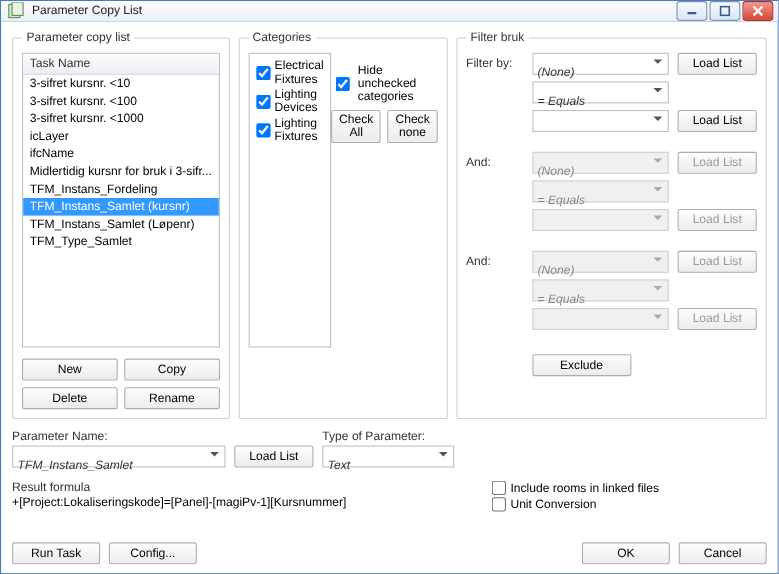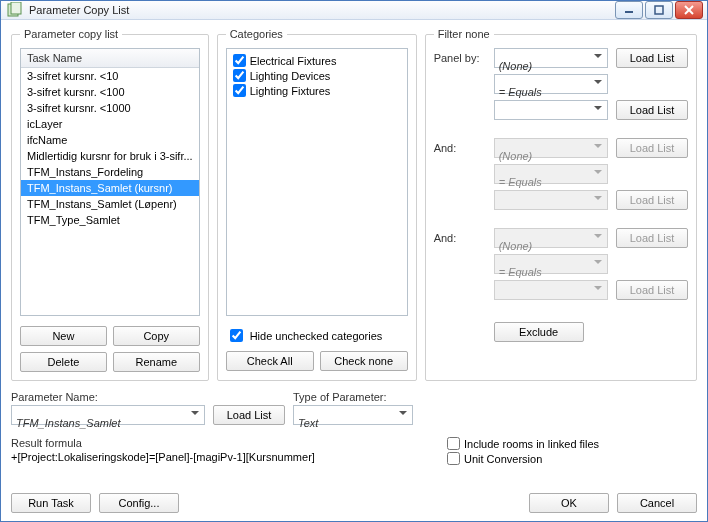--- a/index.html
+++ b/index.html
@@ -10,21 +10,21 @@
   .titlebar .title-text { flex: 1; color: #222; }
   .win-controls { display: flex; gap: 2px; }
   .win-btn { width: 28px; height: 18px; border: 1px solid #7a95b5; border-radius: 3px; background: linear-gradient(#f7fbff,#d9e7f7); display:flex; align-items:center; justify-content:center; color:#3a5a85; cursor:default; }
   .win-btn.close { background: linear-gradient(#f49a8f,#d64531); border-color:#a8322a; color:#fff; }
   .win-btn svg { display:block; }
   .client { flex:1; padding: 8px 10px 10px 10px; display:flex; flex-direction:column; gap:4px; }
   .cols { display:flex; gap:8px; flex:1; min-height:0; }
   fieldset.group { border:1px solid #cfcfcf; border-radius:2px; padding:8px 8px 8px 8px; margin:0; }
   fieldset.group > legend { padding:0 4px; color:#333; }
   .col-left { width: 194px; display:flex; flex-direction:column; }
-  .col-mid  { width: 200px; display:flex; flex-direction:column; }
+  .col-mid  { width: 180px; display:flex; flex-direction:row; }
   .col-right{ flex:1; display:flex; flex-direction:column; }
   .listbox { border:1px solid #b7c2cc; background:#fff; height: 268px; overflow:hidden; }
   .listbox .header { background: linear-gradient(#fcfcfd,#ebeef3); border-bottom:1px solid #cfd6de; padding:3px 6px; color:#333; }
   .listbox .item { padding:2px 6px; white-space:nowrap; overflow:hidden; text-overflow:ellipsis; cursor:default; }
   .listbox .item.selected { background:#3399ff; color:#fff; }
   .btn { border:1px solid #adadad; background:linear-gradient(#fdfdfd,#ececec); padding:2px 6px; border-radius:2px; cursor:default; text-align:center; min-height:20px; display:inline-flex; align-items:center; justify-content:center; }
   .btn-grid { display:grid; grid-template-columns:1fr 1fr; gap:6px; margin-top:10px; }
   .btn-grid .btn { width:100%; }
   .treebox { border:1px solid #b7c2cc; background:#fff; height:268px; padding:4px 4px; }
   .tree-item { display:flex; align-items:center; gap:4px; padding:1px 2px; cursor:default; }
@@ -136,23 +136,23 @@
             <span>Hide unchecked categories</span>
           </label>
           <div class="row">
             <div class="btn" style="flex:1">Check All</div>
             <div class="btn" style="flex:1">Check none</div>
           </div>
         </div>
       </fieldset>
 
       <fieldset class="group col-right">
-        <legend>Filter none</legend>
+        <legend>Filter bruk</legend>
         <div class="filter-grid" id="filter-grid">
-            <div class="label">Panel by:</div>
+            <div class="label">Filter by:</div>
             <div class="select">
               <span>(None)</span>
             </div>
             <div class="btn loadbtn">Load List</div>
             <div></div>
             <div class="select">
               <span>= Equals</span>
             </div>
             <div></div>
             <div></div>

